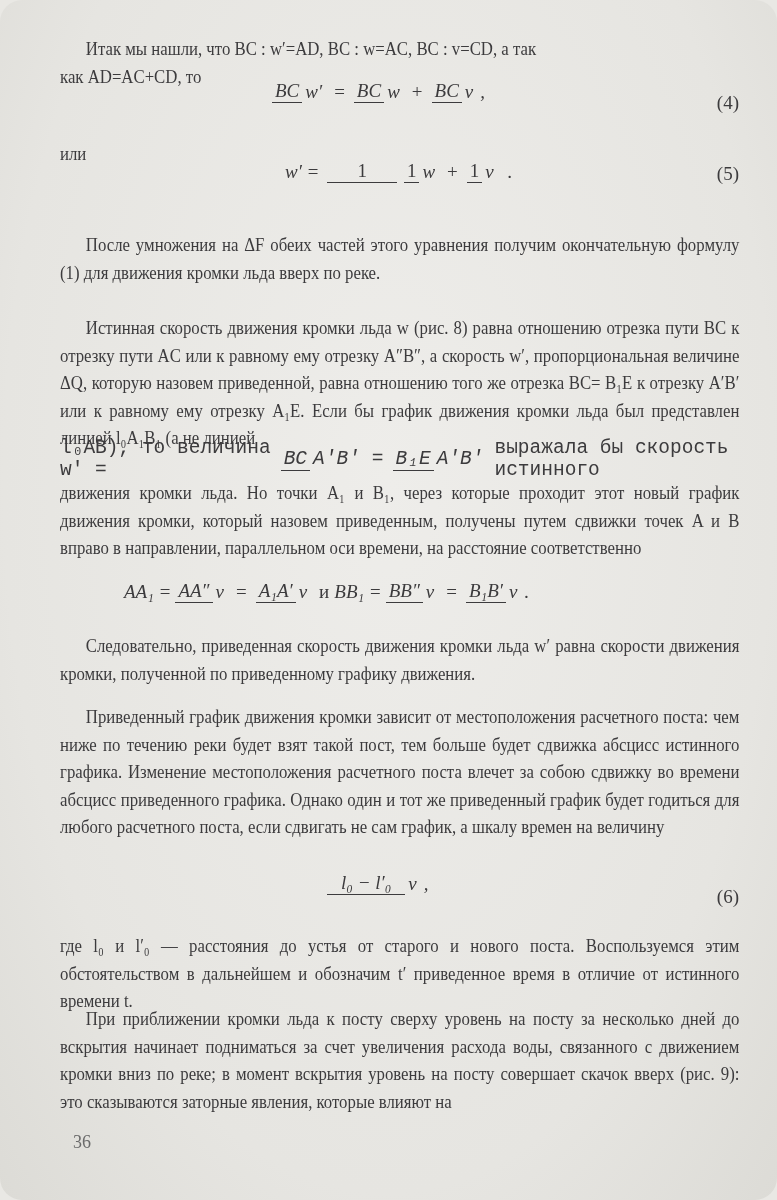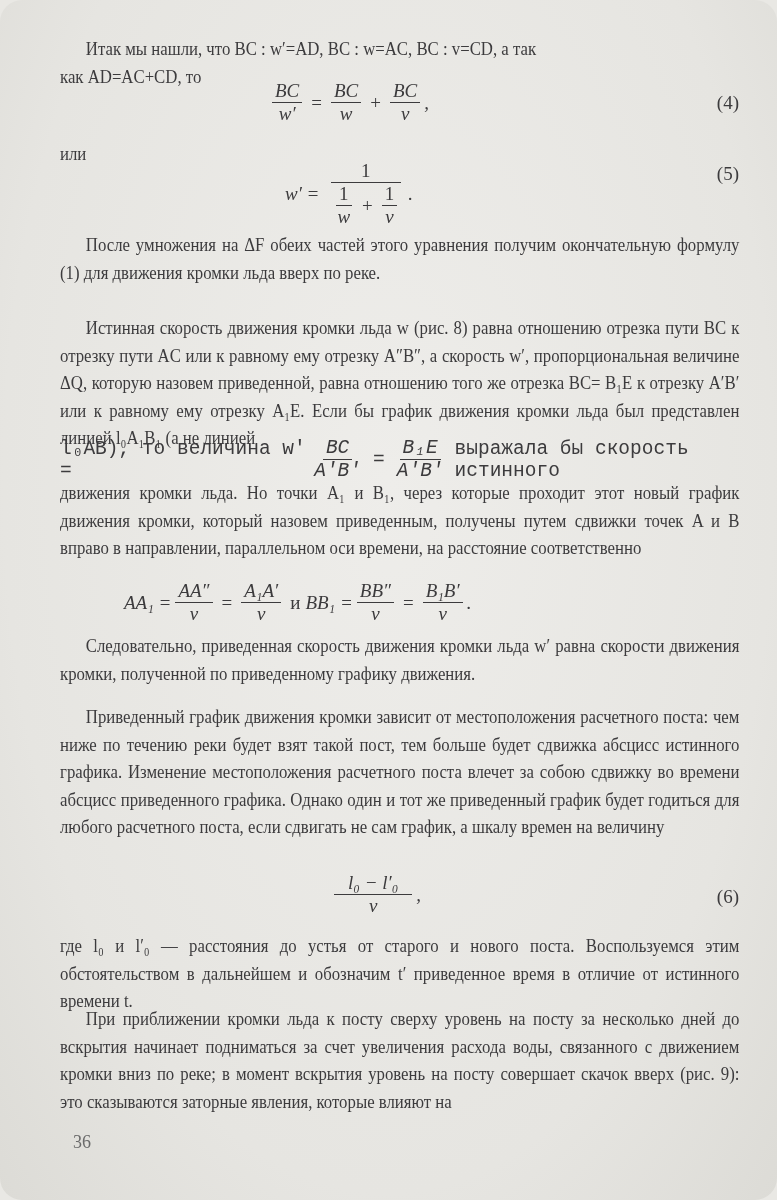--- a/index.html
+++ b/index.html
@@ -18,21 +18,21 @@
     position:absolute; left:60px; width:680px;
     font-size:19.5px; line-height:27.5px;
     text-align:justify; text-align-last:left;
     transform:scaleX(0.86); transform-origin:left top;
     width:790px;
   }
   .eq {
     position:absolute; font-size:19px; font-style:italic;
     display:flex; align-items:center;
   }
-  .frac { display:inline-flex; flex-direction:column; align-items:center; margin:0 4px; font-style:italic; }
+  .frac { display:inline-flex; flex-direction:row; align-items:center; margin:0 4px; font-style:italic; }
   .frac .num { border-bottom:1px solid #3c3b3d; padding:0 3px; line-height:22px; }
   .frac .den { line-height:22px; padding:0 3px; }
   .eqnum { position:absolute; right:38px; font-size:19px; font-style:normal; }
   .op { margin:0 5px; font-style:normal; }
   .pagenum { position:absolute; left:73px; top:1132px; font-size:18px; color:#6a6a6a; }
 </style>
 </head>
 <body>
 
 <div class="page">
@@ -122,21 +122,21 @@
     <span class="frac">
         <span class="num">B₁B′</span>
         <span class="den">v</span>
       </span>.
   </div>
 
   <div class="p" style="top:632px; text-indent:30px;">Следовательно, приведенная скорость движения кромки льда w′ равна скорости движения кромки, полученной по приведенному графику движения.</div>
 
   <div class="p" style="top:703px; text-indent:30px;">Приведенный график движения кромки зависит от местоположения расчетного поста: чем ниже по течению реки будет взят такой пост, тем больше будет сдвижка абсцисс истинного графика. Изменение местоположения расчетного поста влечет за собою сдвижку во времени абсцисс приведенного графика. Однако один и тот же приведенный график будет годиться для любого расчетного поста, если сдвигать не сам график, а шкалу времен на величину</div>
 
-  <div class="eq" style="left:330px; top:872px;">
+  <div class="eq" style="left:323px; top:872px;">
     <span class="frac">
         <span class="num" style="padding:0 14px">l₀ − l′₀</span>
         <span class="den">v</span>
       </span>,
   </div>
   <div class="eqnum" style="top:886px;">(6)</div>
 
   <div class="p" style="top:932px;">где l₀ и l′₀ — расстояния до устья от старого и нового поста. Воспользуемся этим обстоятельством в дальнейшем и обозначим t′ приведенное время в отличие от истинного времени t.</div>
 
   <div class="p" style="top:1005px; text-indent:30px;">При приближении кромки льда к посту сверху уровень на посту за несколько дней до вскрытия начинает подниматься за счет увеличения расхода воды, связанного с движением кромки вниз по реке; в момент вскрытия уровень на посту совершает скачок вверх (рис. 9): это сказываются заторные явления, которые влияют на</div>

